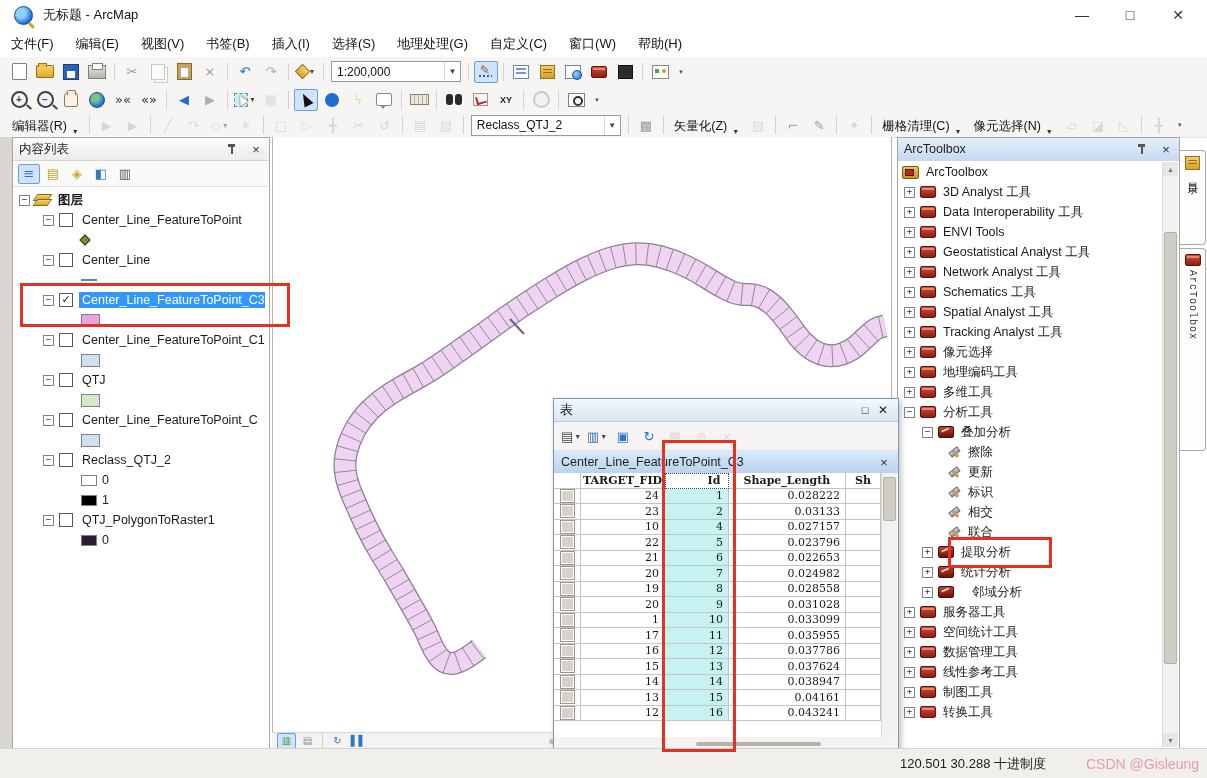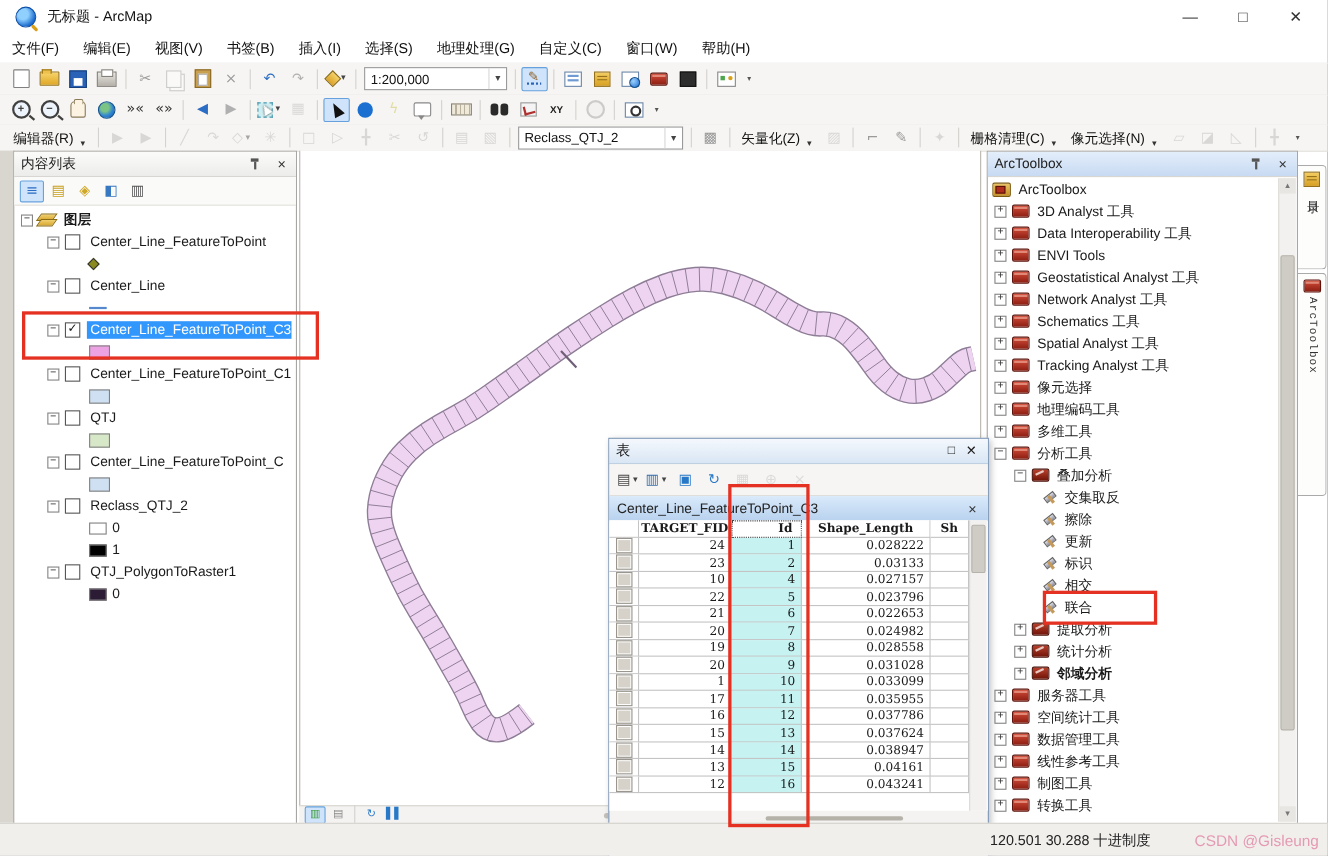--- a/index.html
+++ b/index.html
@@ -712,24 +712,20 @@
           <span class="tb-box"></span>
           <span class="tlabel" style="margin-left: 4px;">分析工具</span>
         </div>
         <div class="trow" style="padding-left: 20px;">
           <span class="exp">−</span>
           <span class="ts-box"></span>
           <span class="tlabel" style="margin-left: 4px;">叠加分析</span>
         </div>
         <div class="trow" style="padding-left: 46px;">
           <span class="hammer"></span>
-          <span class="tlabel" style="margin-left: 4px;">交集取反</span>
-        </div>
-        <div class="trow" style="padding-left: 46px;">
-          <span class="hammer"></span>
           <span class="tlabel" style="margin-left: 4px;">擦除</span>
         </div>
         <div class="trow" style="padding-left: 46px;">
           <span class="hammer"></span>
           <span class="tlabel" style="margin-left: 4px;">更新</span>
         </div>
         <div class="trow" style="padding-left: 46px;">
           <span class="hammer"></span>
           <span class="tlabel" style="margin-left: 4px;">标识</span>
         </div>
@@ -747,21 +743,21 @@
           <span class="tlabel" style="margin-left: 4px;">提取分析</span>
         </div>
         <div class="trow" style="padding-left: 20px;">
           <span class="exp">+</span>
           <span class="ts-box"></span>
           <span class="tlabel" style="margin-left: 4px;">统计分析</span>
         </div>
         <div class="trow" style="padding-left: 20px;">
           <span class="exp">+</span>
           <span class="ts-box"></span>
-          <span class="tlabel" style="margin-left: 4px; font-weight: bold;">邻域分析</span>
+          <span class="tlabel" style="margin-left: 15px;">邻域分析</span>
         </div>
         <div class="trow" style="padding-left: 2px;">
           <span class="exp">+</span>
           <span class="tb-box"></span>
           <span class="tlabel" style="margin-left: 4px;">服务器工具</span>
         </div>
         <div class="trow" style="padding-left: 2px;">
           <span class="exp">+</span>
           <span class="tb-box"></span>
           <span class="tlabel" style="margin-left: 4px;">空间统计工具</span>

